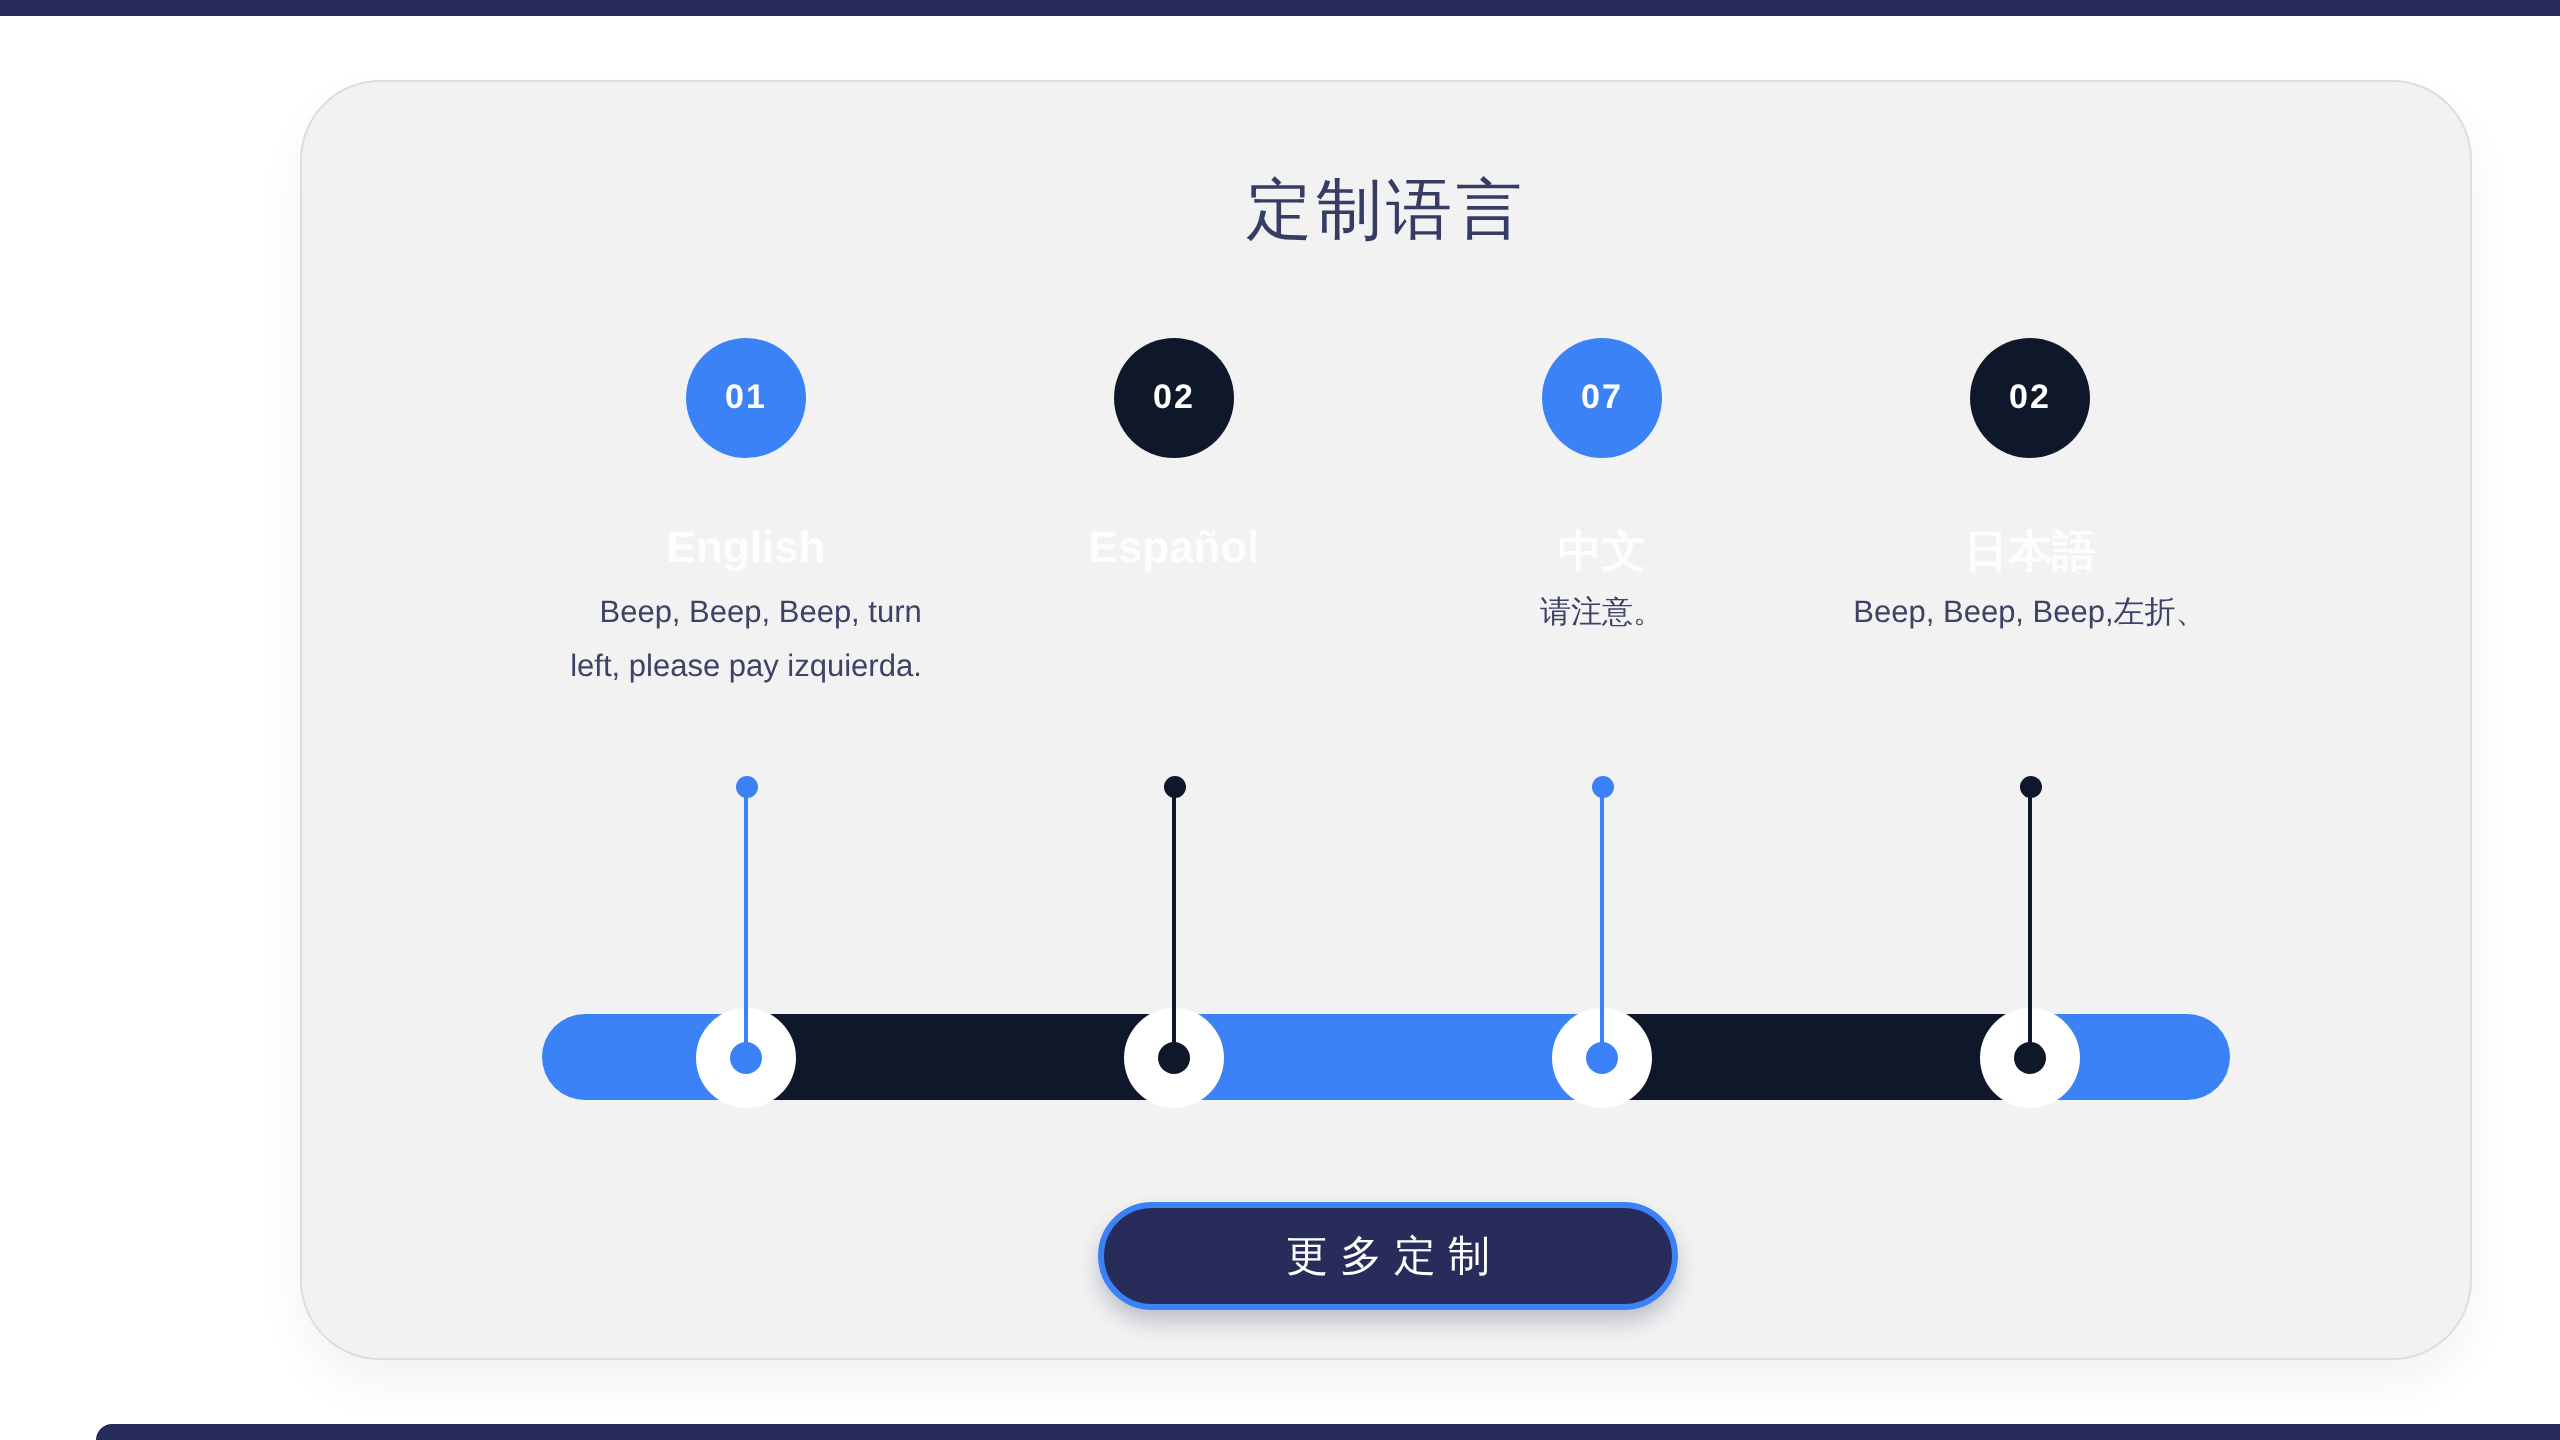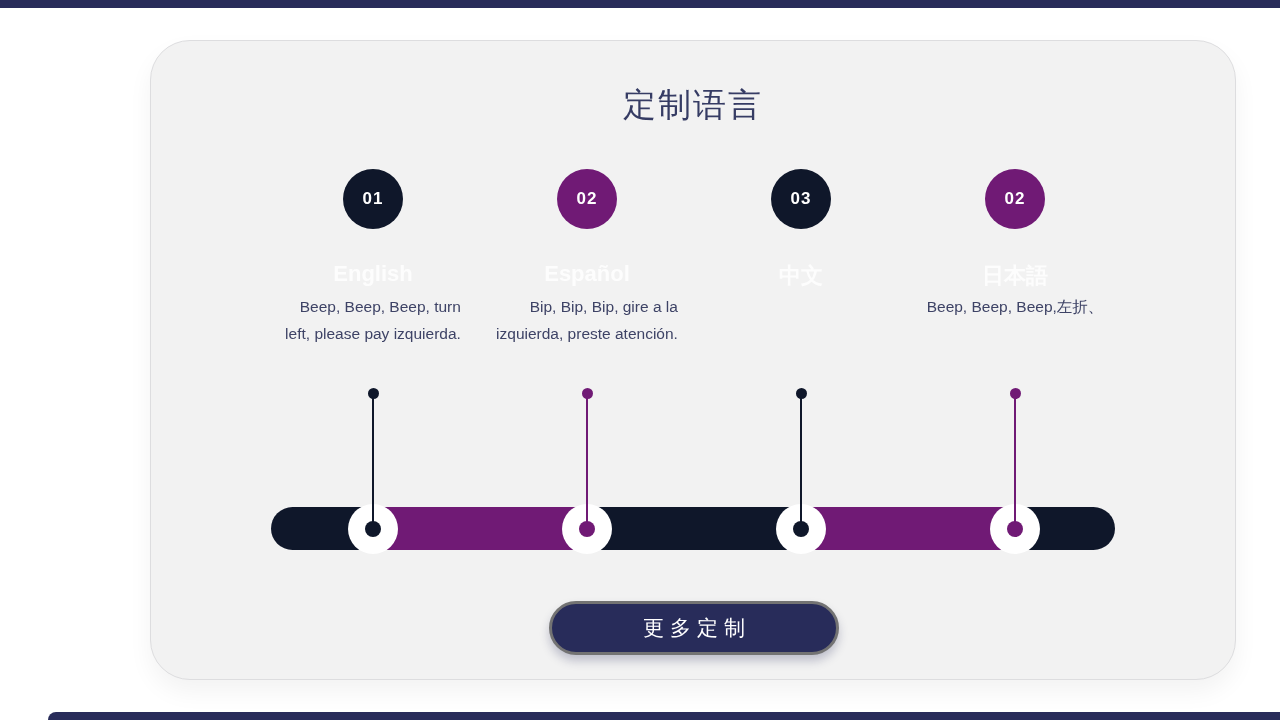--- a/index.html
+++ b/index.html
@@ -61,22 +61,22 @@
     font-weight: 700;
     color: #fdfdfd;
   }
   .step-desc {
     margin-top: 4px;
     text-align: right;
     font-size: 15.5px;
     line-height: 27px;
     color: #3e4366;
   }
-  .accent-orange { background: #0f172a; }
-  .accent-navy { background: #701a75; }
+  .accent-orange { background: #3b82f6; }
+  .accent-navy { background: #0f172a; }
 
   .marker-dot {
     position: absolute;
     width: 11px; height: 11px;
     border-radius: 50%;
     top: 347px;
   }
   .marker-line {
     position: absolute;
     width: 2px;
@@ -108,21 +108,21 @@
     width: 16px; height: 16px;
     border-radius: 50%;
     z-index: 5;
   }
 
   .more-button {
     position: absolute;
     left: 398px; top: 560px;
     width: 290px; height: 54px;
     background: #282c5a;
-    border: 3px solid #737373;
+    border: 3px solid #3b82f6;
     border-radius: 27px;
     color: #ffffff;
     font-size: 21px;
     letter-spacing: 6px;
     text-indent: 6px;
     font-family: "Liberation Sans", "DejaVu Sans", sans-serif;
     cursor: pointer;
     display: flex; align-items: center; justify-content: center;
     box-shadow: 0 6px 10px rgba(40,44,90,0.25);
   }
@@ -142,30 +142,27 @@
     <div class="step-lang">English</div>
     <div class="step-desc">
       <div>Beep, Beep, Beep, turn</div>
       <div>left, please pay izquierda.</div>
     </div>
   </div>
 
   <div class="step-col">
     <div class="step-circle accent-navy">02</div>
     <div class="step-lang">Español</div>
-    <div class="step-desc">
-      <div>Bip, Bip, Bip, gire a la</div>
-      <div>izquierda, preste atención.</div>
-    </div>
-  </div>
-
-  <div class="step-col">
-    <div class="step-circle accent-orange">03</div>
+  </div>
+
+  <div class="step-col">
+    <div class="step-circle accent-orange">07</div>
     <div class="step-lang">中文</div>
     <div class="step-desc">
+      <div>请注意。</div>
     </div>
   </div>
 
   <div class="step-col">
     <div class="step-circle accent-navy">02</div>
     <div class="step-lang">日本語</div>
     <div class="step-desc">
       <div>Beep, Beep, Beep,左折、</div>
     </div>
   </div>

